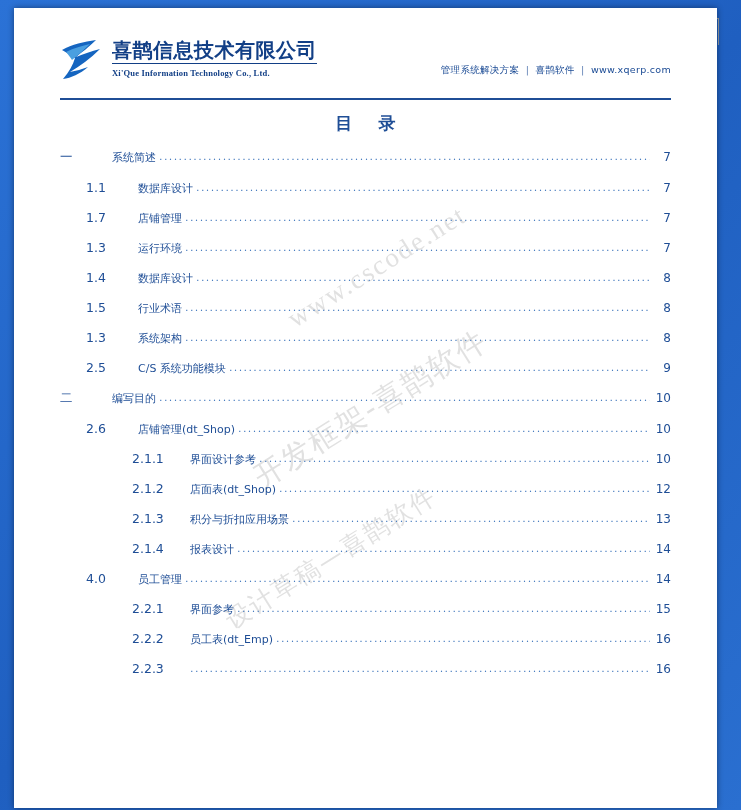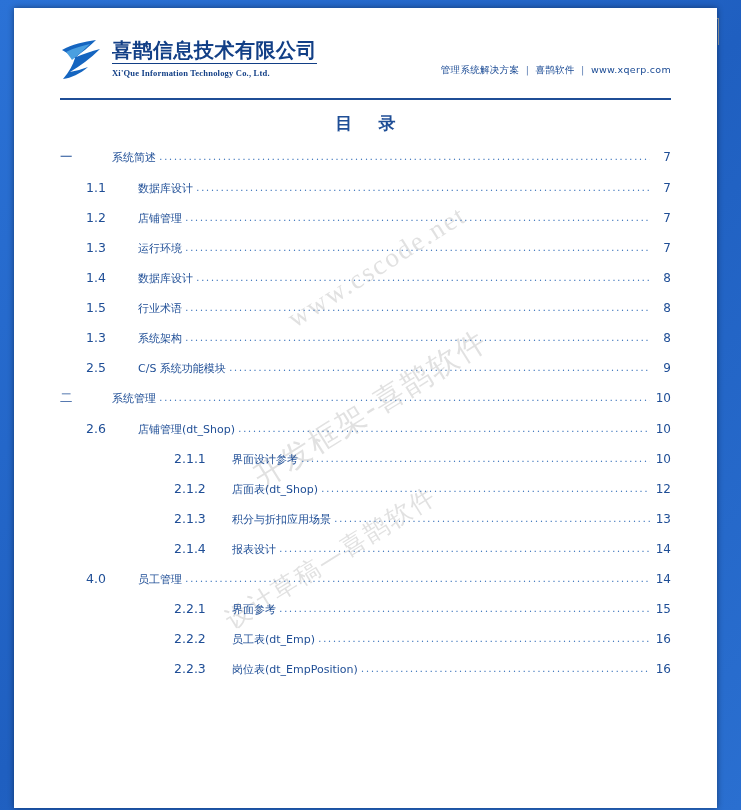--- a/index.html
+++ b/index.html
@@ -159,21 +159,21 @@
     min-width: 18px;
     padding-left: 3px;
   }
 
   
   .lvl1 .num { width: 52px; }
   .lvl1 .label { }
   .lvl2 { padding-left: 26px; justify-content: flex-end; }
   .lvl2 .num { width: 52px; }
   .lvl3 { padding-left: 72px; }
-  .lvl3 .num { width: 58px; margin-left: 42px; }
+  .lvl3 .num { width: 58px; }
 
   
   .watermark {
     position: absolute;
     left: 0; top: 0;
     width: 100%; height: 100%;
     pointer-events: none;
     z-index: 1;
   }
   .wm-text {
@@ -255,21 +255,21 @@
         </div>
 
         <div class="toc-row lvl2">
           <span class="num">1.1</span>
           <span class="label">数据库设计</span>
           <span class="dots">................................................................................................................................</span>
           <span class="pg">7</span>
         </div>
 
         <div class="toc-row lvl2">
-          <span class="num">1.2</span>
+          <span class="num">1.7</span>
           <span class="label">店铺管理</span>
           <span class="dots">................................................................................................................................</span>
           <span class="pg">7</span>
         </div>
 
         <div class="toc-row lvl2">
           <span class="num">1.3</span>
           <span class="label">运行环境</span>
           <span class="dots">................................................................................................................................</span>
           <span class="pg">7</span>
@@ -298,21 +298,21 @@
 
         <div class="toc-row lvl2">
           <span class="num">2.5</span>
           <span class="label">C/S 系统功能模块</span>
           <span class="dots">................................................................................................................................</span>
           <span class="pg">9</span>
         </div>
 
         <div class="toc-row lvl1">
           <span class="num">二</span>
-          <span class="label">系统管理</span>
+          <span class="label">编写目的</span>
           <span class="dots">................................................................................................................................</span>
           <span class="pg">10</span>
         </div>
 
         <div class="toc-row lvl2">
           <span class="num">2.6</span>
           <span class="label">店铺管理(dt_Shop)</span>
           <span class="dots">................................................................................................................................</span>
           <span class="pg">10</span>
         </div>
@@ -361,21 +361,20 @@
 
         <div class="toc-row lvl3">
           <span class="num">2.2.2</span>
           <span class="label">员工表(dt_Emp)</span>
           <span class="dots">................................................................................................................................</span>
           <span class="pg">16</span>
         </div>
 
         <div class="toc-row lvl3">
           <span class="num">2.2.3</span>
-          <span class="label">岗位表(dt_EmpPosition)</span>
           <span class="dots">................................................................................................................................</span>
           <span class="pg">16</span>
         </div>
 
       </div>
     </div>
   </div>
 </div>
 
 </body></html>

